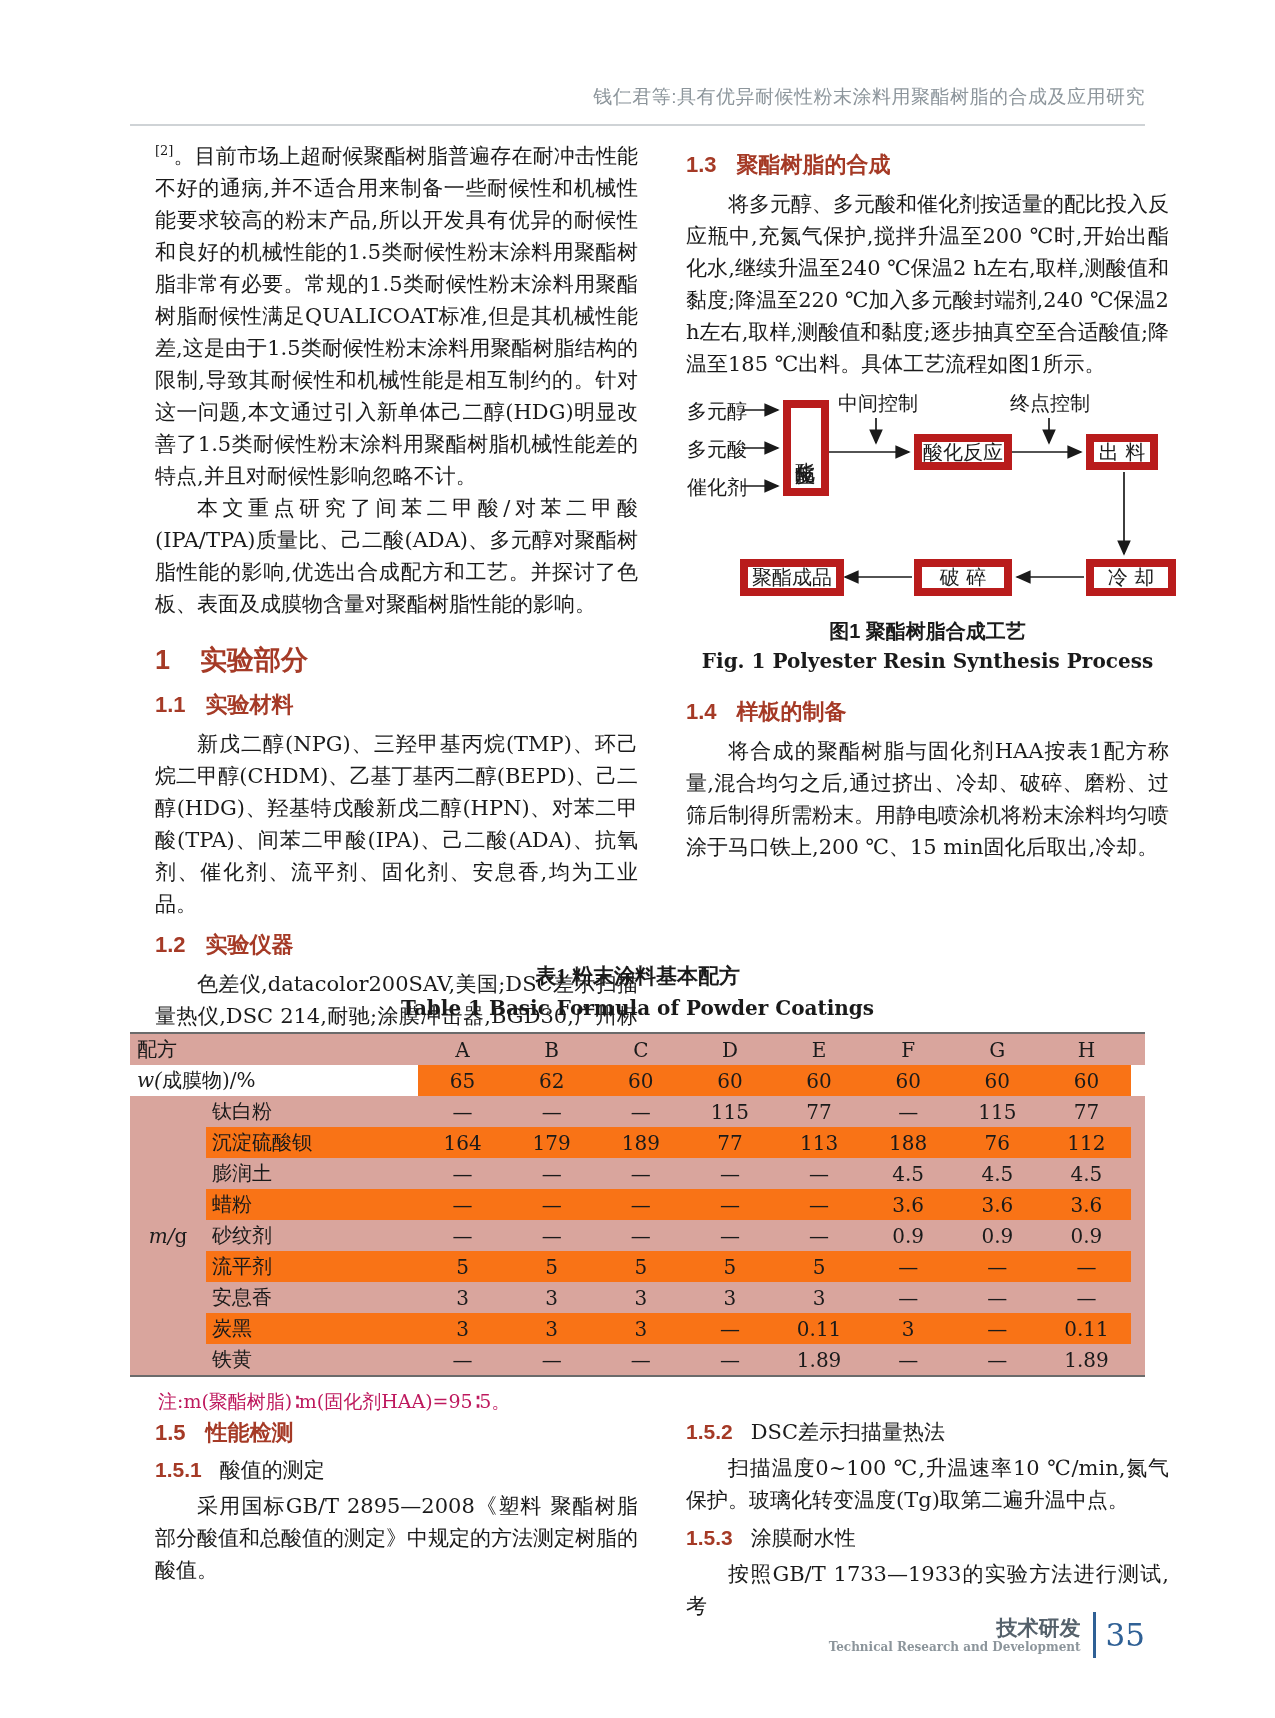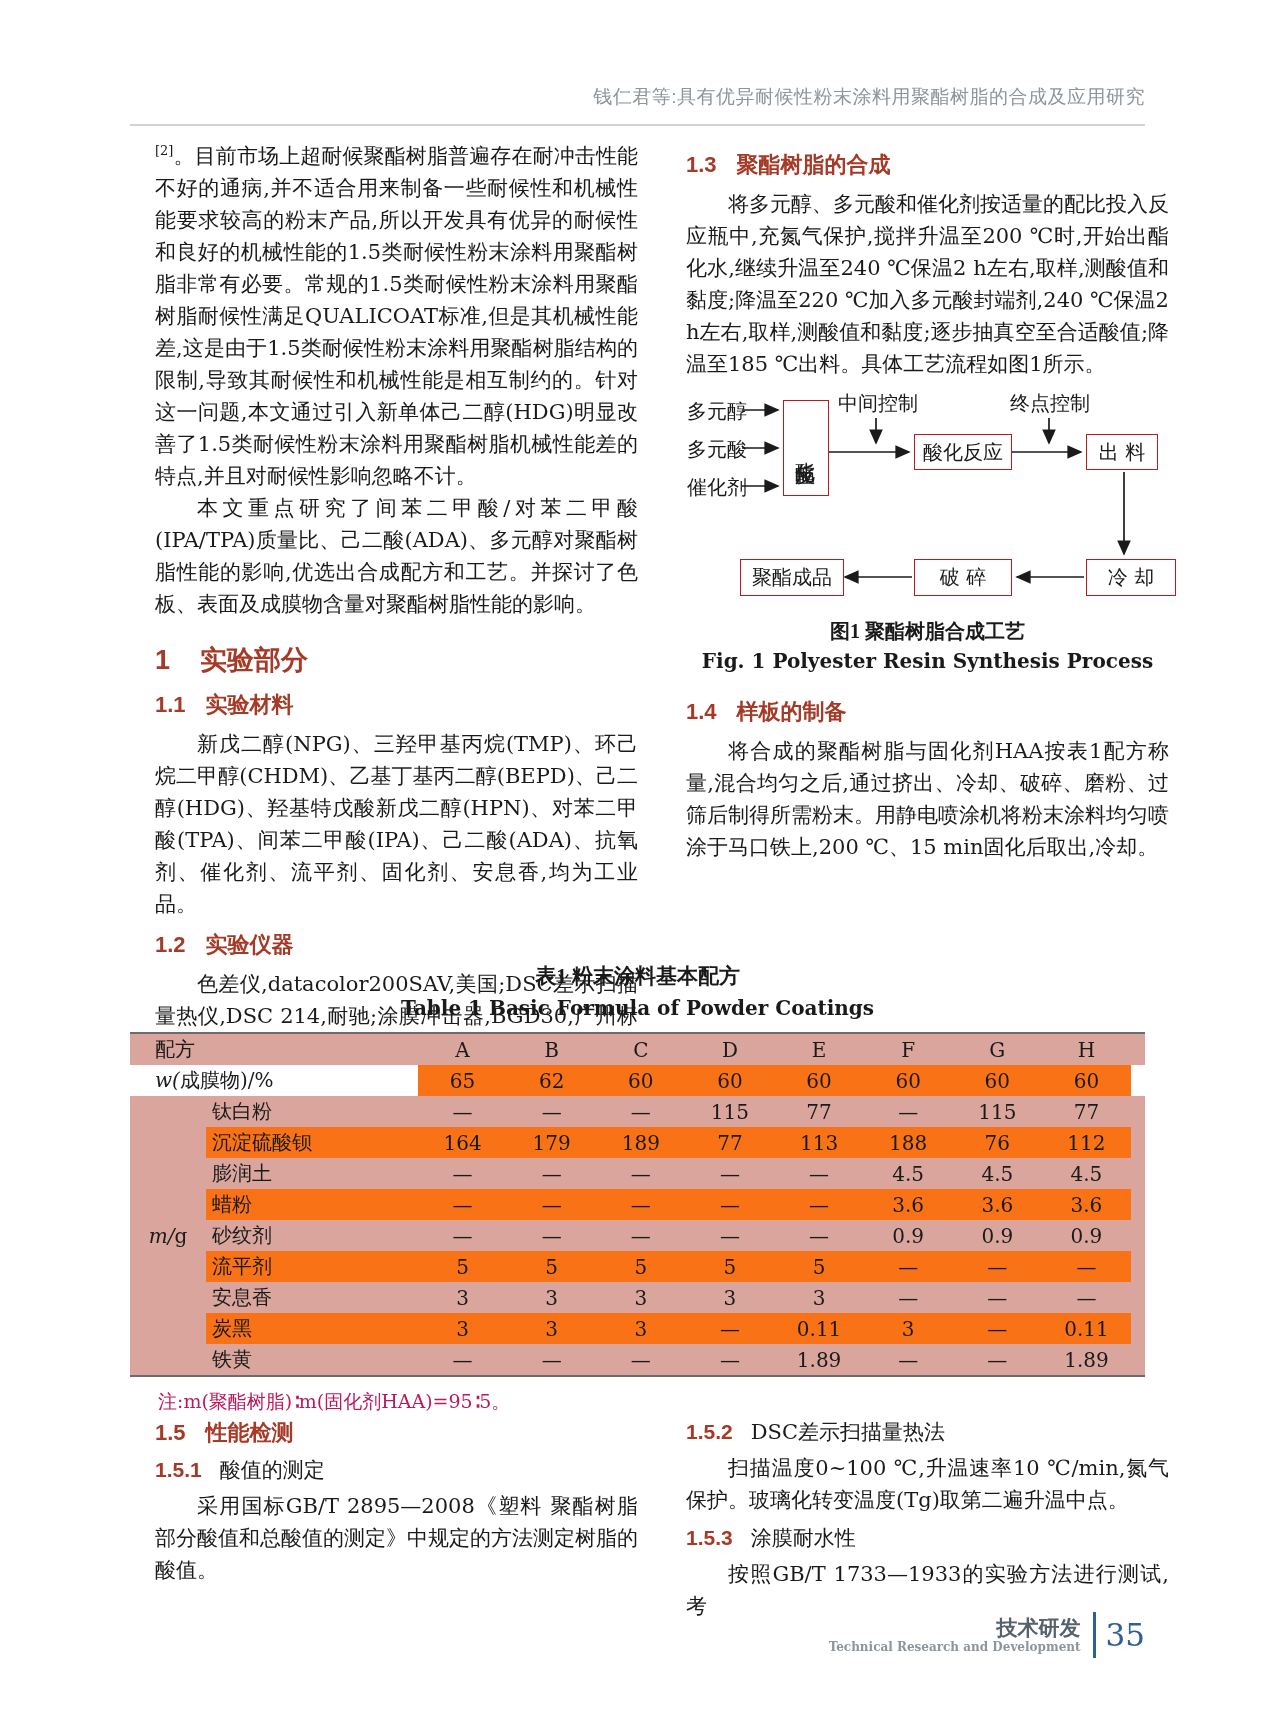--- a/index.html
+++ b/index.html
@@ -23,38 +23,38 @@
   .h1 .num{margin-right:30px;}
   .h2{margin:10px 0 8px 0;font-family:"Liberation Sans",sans-serif;font-weight:bold;
       font-size:22px;color:#a53a26;}
   .h2 .num{margin-right:20px;}
   .h3{margin:8px 0 6px 0;font-size:21px;color:#1a1a1a;}
   .h3 .num{font-family:"Liberation Sans",sans-serif;font-weight:bold;color:#a53a26;margin-right:18px;}
   
   .fig-wrap{margin-top:10px;}
   .fig-canvas{position:relative;width:485px;height:212px;}
   .fig-canvas svg{position:absolute;left:0;top:0;}
-  .fbox{position:absolute;box-sizing:border-box;border:1px solid #b91c1c;background:#fff;
+  .fbox{position:absolute;box-sizing:border-box;border:8px solid #b91c1c;background:#fff;
         display:flex;align-items:center;justify-content:center;font-size:20px;}
   .fbox.vert{writing-mode:vertical-rl;text-orientation:upright;letter-spacing:1px;}
   .flabel{position:absolute;font-size:20px;text-align:center;}
   .fig-caption{margin-top:16px;text-align:center;}
-  .fig-caption .zh{font-family:Liberation Serif, serif;font-weight:bold;font-size:20px;}
+  .fig-caption .zh{font-family:Liberation Sans, sans-serif;font-weight:bold;font-size:20px;}
   .fig-caption .en{font-weight:bold;font-size:20px;margin-top:4px;}
   
   .table-block{position:absolute;top:962px;left:130px;width:1015px;}
   .tbl-title-zh{text-align:center;font-family:Liberation Serif, serif;font-weight:bold;font-size:21px;}
   .tbl-title-en{text-align:center;font-weight:bold;font-size:20px;margin-top:6px;}
   table{border-collapse:collapse;width:100%;margin-top:12px;table-layout:fixed;
         border-top:2px solid #6b6b6b;border-bottom:2px solid #6b6b6b;font-size:20px;}
   td{padding:0 2px;height:31px;text-align:center;vertical-align:middle;}
   .row-pink td{background:#d9a59d;}
   .row-white td{background:#f97316;}
   .row-white td.unit-cell, .row-white td.strip-cell{background:#d9a59d;}
-  td.head-label, td.film-label{text-align:left;padding-left:25px;}
+  td.head-label, td.film-label{text-align:left;padding-left:7px;}
   td.film-label::first-letter{font-style:italic;}
   td.unit-cell{background:#d9a59d;font-style:normal;}
   td.unit-cell::first-letter{font-style:italic;}
   td.name-cell{text-align:left;padding-left:6px;}
   .tbl-note{margin-top:12px;margin-left:28px;font-size:19px;color:#be185d;}
   
   .footer{position:absolute;top:1612px;left:130px;width:1015px;display:flex;
           justify-content:flex-end;align-items:center;}
   .footer .zh{font-family:"Liberation Sans",sans-serif;font-weight:bold;font-size:21px;
           color:#55616b;text-align:right;line-height:24px;}

